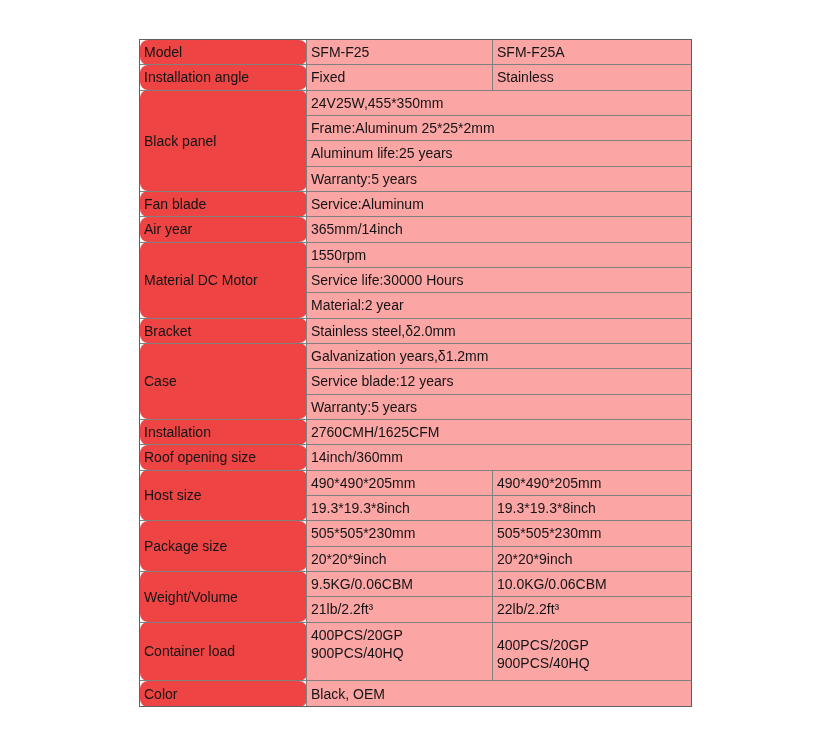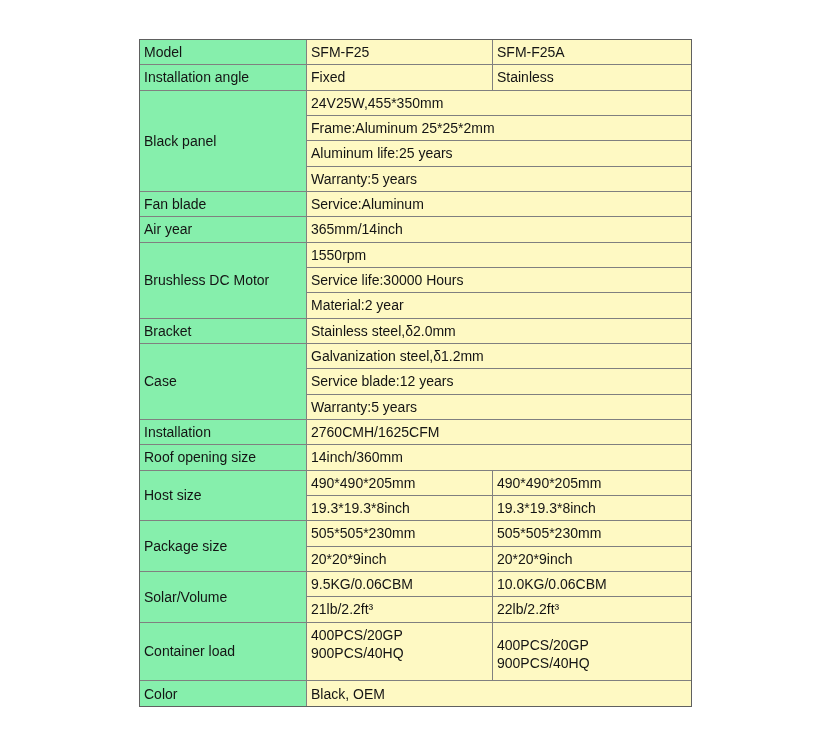--- a/index.html
+++ b/index.html
@@ -19,22 +19,22 @@
   col.c1 { width:167px; }
   col.c2 { width:186px; }
   col.c3 { width:199px; }
   td {
     border:1px solid #808080;
     font-size:14px; color:#141414;
     padding:2px 4px; vertical-align:middle;
     line-height:1.3; white-space:pre-line;
     overflow:hidden;
   }
-  td.lbl { background:#86efac; }
-  td.val { background:#fef9c3; }
+  td.lbl { background:#ef4444;border-radius:8px; }
+  td.val { background:#fca5a5; }
   tr { height:25px; }
   tr.tall { height:58px; }
   td.vtop { vertical-align:top; padding-top:3px; }
   td.vlow { vertical-align:middle; padding-top:8px; }
 </style>
 </head>
 <body>
 
 <div class="canvas">
   <table class="spec-table">
@@ -75,38 +75,38 @@
       <td class="lbl">Fan blade</td>
       <td class="val" colspan="2">Service:Aluminum</td>
     </tr>
 
     <tr>
       <td class="lbl">Air year</td>
       <td class="val" colspan="2">365mm/14inch</td>
     </tr>
 
     <tr>
-      <td class="lbl" rowspan="3">Brushless DC Motor</td>
+      <td class="lbl" rowspan="3">Material DC Motor</td>
       <td class="val" colspan="2">1550rpm</td>
     </tr>
     <tr>
           <td class="val" colspan="2">Service life:30000 Hours</td>
         </tr>
     <tr>
           <td class="val" colspan="2">Material:2 year</td>
         </tr>
 
     <tr>
       <td class="lbl">Bracket</td>
       <td class="val" colspan="2">Stainless steel,δ2.0mm</td>
     </tr>
 
     <tr>
       <td class="lbl" rowspan="3">Case</td>
-      <td class="val" colspan="2">Galvanization steel,δ1.2mm</td>
+      <td class="val" colspan="2">Galvanization years,δ1.2mm</td>
     </tr>
     <tr>
           <td class="val" colspan="2">Service blade:12 years</td>
         </tr>
     <tr>
           <td class="val" colspan="2">Warranty:5 years</td>
         </tr>
 
     <tr>
       <td class="lbl">Installation</td>
@@ -132,21 +132,21 @@
       <td class="lbl" rowspan="2">Package size</td>
       <td class="val">505*505*230mm</td>
       <td class="val">505*505*230mm</td>
     </tr>
     <tr>
       <td class="val">20*20*9inch</td>
       <td class="val">20*20*9inch</td>
     </tr>
 
     <tr>
-      <td class="lbl" rowspan="2">Solar/Volume</td>
+      <td class="lbl" rowspan="2">Weight/Volume</td>
       <td class="val">9.5KG/0.06CBM</td>
       <td class="val">10.0KG/0.06CBM</td>
     </tr>
     <tr>
       <td class="val">21lb/2.2ft³</td>
       <td class="val">22lb/2.2ft³</td>
     </tr>
 
     <tr class="tall">
       <td class="lbl">Container load</td>

